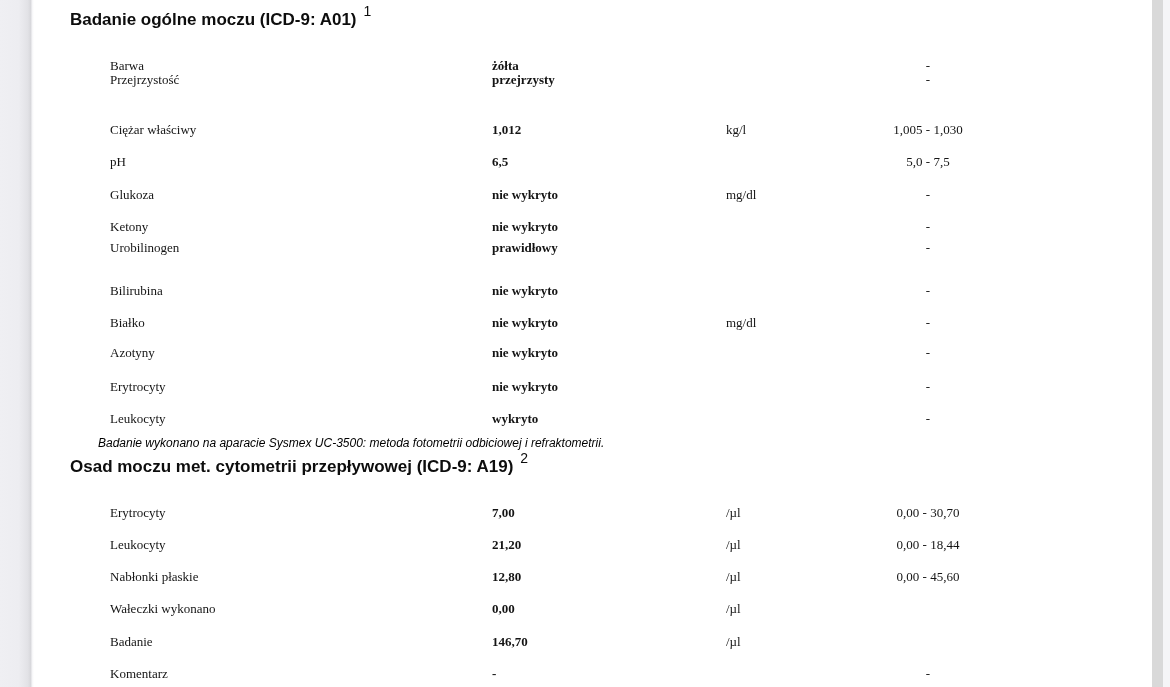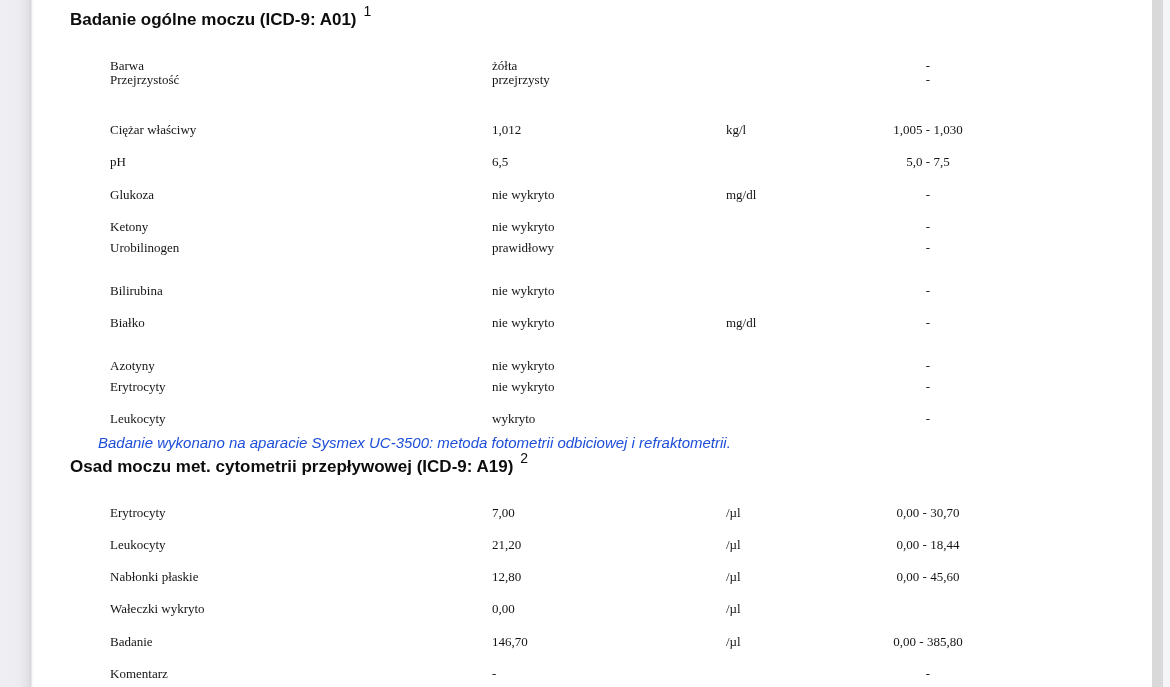--- a/index.html
+++ b/index.html
@@ -35,27 +35,27 @@
   .section-title sup {
     font-weight:400; font-size:14px;
     position:relative; top:-9px; margin-left:7px;
     vertical-align:baseline;
   }
   .row {
     position:absolute; left:0; width:1076px; height:32px;
     font-size:13px; line-height:32px; white-space:nowrap;
   }
   .c1 { position:absolute; left:110px; }
-  .c2 { position:absolute; left:492px; font-weight:400; }
+  .c2 { position:absolute; left:492px; font-weight:700; }
   .c3 { position:absolute; left:726px; }
   .c4 { position:absolute; left:826px; width:204px; text-align:center; }
   .note {
     position:absolute; left:98px; top:432px;
     font-family:"Liberation Sans", sans-serif;
-    font-style:italic; font-size:15px; line-height:22px; color:#1d4ed8;
+    font-style:italic; font-size:12px; line-height:22px; color:#000000;
     white-space:nowrap;
   }
 </style>
 </head>
 <body>
 
 <div class="left-gutter"></div>
 <div class="scroll-track"></div>
 <div class="window-edge"></div>
 
@@ -110,21 +110,21 @@
   <span class="c2">nie wykryto</span>
   <span class="c3"></span>
   <span class="c4">-</span>
 </div>
 <div class="row" style="top:307px">
   <span class="c1">Białko</span>
   <span class="c2">nie wykryto</span>
   <span class="c3">mg/dl</span>
   <span class="c4">-</span>
 </div>
-<div class="row" style="top:350px">
+<div class="row" style="top:337px">
   <span class="c1">Azotyny</span>
   <span class="c2">nie wykryto</span>
   <span class="c3"></span>
   <span class="c4">-</span>
 </div>
 <div class="row" style="top:371px">
   <span class="c1">Erytrocyty</span>
   <span class="c2">nie wykryto</span>
   <span class="c3"></span>
   <span class="c4">-</span>
@@ -154,28 +154,27 @@
   <span class="c3">/µl</span>
   <span class="c4">0,00 - 18,44</span>
 </div>
 <div class="row" style="top:561px">
   <span class="c1">Nabłonki płaskie</span>
   <span class="c2">12,80</span>
   <span class="c3">/µl</span>
   <span class="c4">0,00 - 45,60</span>
 </div>
 <div class="row" style="top:593px">
-  <span class="c1">Wałeczki wykryto</span>
+  <span class="c1">Wałeczki wykonano</span>
   <span class="c2">0,00</span>
   <span class="c3">/µl</span>
 </div>
 <div class="row" style="top:626px">
   <span class="c1">Badanie</span>
   <span class="c2">146,70</span>
   <span class="c3">/µl</span>
-  <span class="c4">0,00 - 385,80</span>
 </div>
 <div class="row" style="top:658px">
   <span class="c1">Komentarz</span>
   <span class="c2">-</span>
   <span class="c3"></span>
   <span class="c4">-</span>
 </div>
 
 </body></html>

